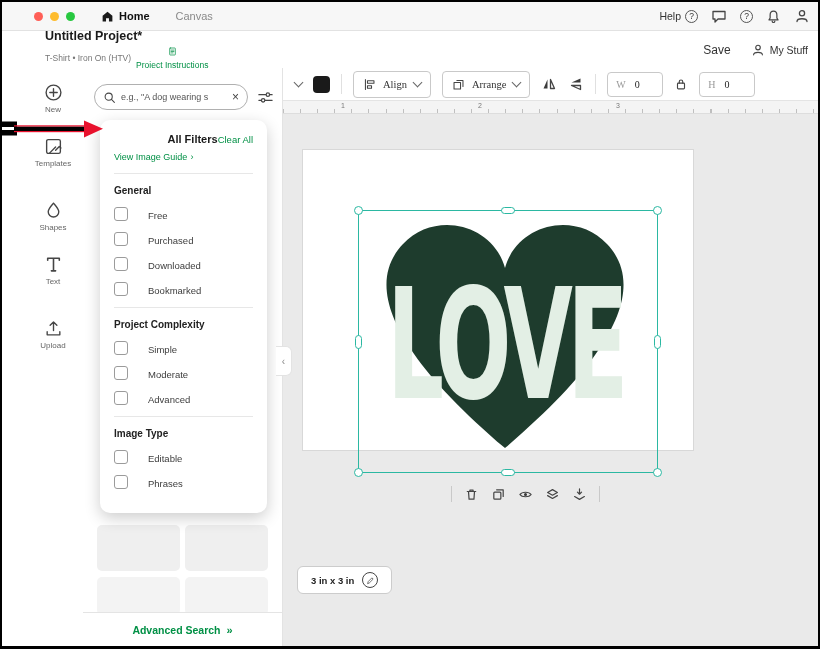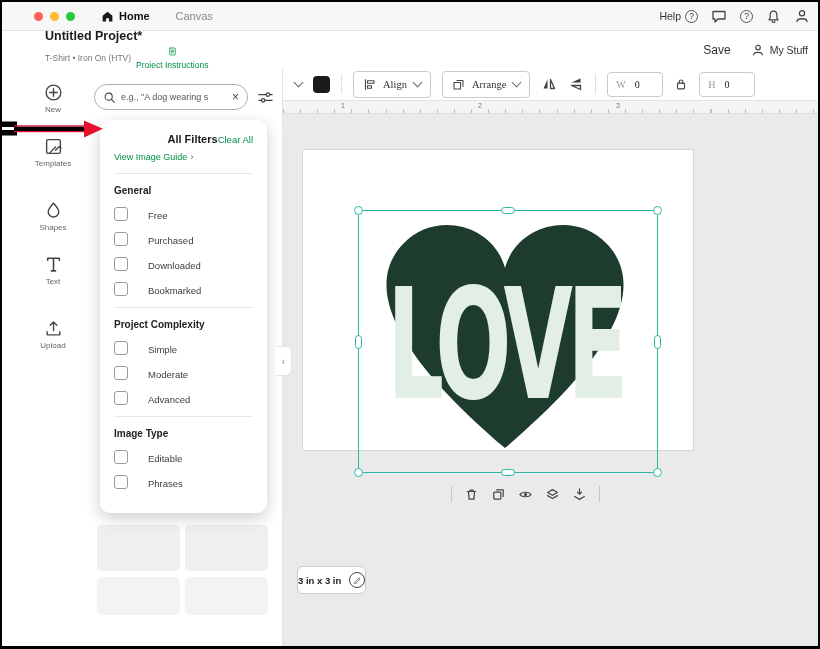--- a/index.html
+++ b/index.html
@@ -108,21 +108,21 @@
   .handle{position:absolute;background:#fff;border:1.5px solid #2bb8a2;box-sizing:border-box;}
   .h-c{width:9px;height:9px;border-radius:50%;}
   .h-tl{left:-5px;top:-5px}.h-tr{right:-5px;top:-5px}.h-bl{left:-5px;bottom:-5px}.h-br{right:-5px;bottom:-5px}
   .h-top{left:50%;top:-4px;transform:translateX(-50%);width:14px;height:7px;border-radius:5px;}
   .h-bot{left:50%;bottom:-4px;transform:translateX(-50%);width:14px;height:7px;border-radius:5px;}
   .h-left{top:50%;left:-4px;transform:translateY(-50%);width:7px;height:14px;border-radius:5px;}
   .h-right{top:50%;right:-4px;transform:translateY(-50%);width:7px;height:14px;border-radius:5px;}
   .obj-toolbar{position:absolute;left:148px;top:336px;display:flex;align-items:center;gap:12px;}
   .odiv{width:1px;height:16px;background:#c9c9c9;}
   .size-badge{position:absolute;left:14px;top:453px;height:26px;background:#fff;border:1px solid #ccc;border-radius:6px;
-    display:flex;align-items:center;gap:8px;padding:0 0;z-index:2;}
+    display:flex;align-items:center;gap:8px;padding:0 13px;z-index:2;}
   .size-text{font-size:9.5px;font-weight:bold;color:#222;}
   .pencil-circle{width:16px;height:16px;border:1px solid #444;border-radius:50%;display:flex;align-items:center;justify-content:center;box-sizing:border-box;}
 
   .annotation{position:absolute;left:0;top:117px;z-index:60;width:106px;height:24px;}
 </style>
 </head>
 <body>
 
 <div class="topbar">
   <div class="traffic">
@@ -292,20 +292,24 @@
     <label class="chk-row">
       <span class="chk"></span>
       <span class="chk-lbl">Editable</span>
     </label>
     <label class="chk-row">
       <span class="chk"></span>
       <span class="chk-lbl">Phrases</span>
     </label>
   </div>
 
+  <div class="adv-bar">
+    <span class="adv-text">Advanced Search</span>
+    <span class="adv-arrows">»</span>
+  </div>
 </div>
 
 <div class="collapse-tab">
   <span>‹</span>
 </div>
 
 <div class="toolbar">
   <span class="chev"></span>
   <span class="swatch"></span>
   <span class="vdiv"></span>

